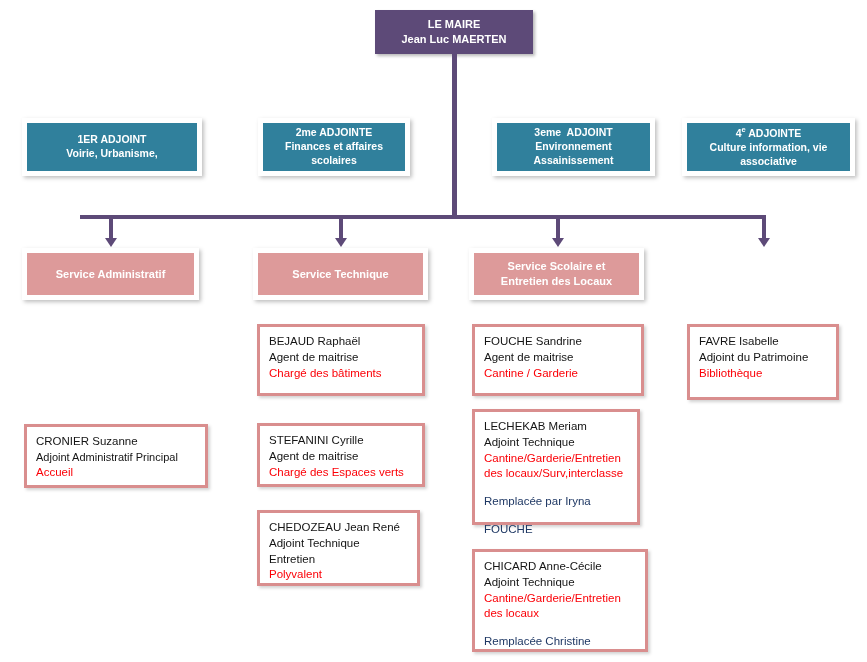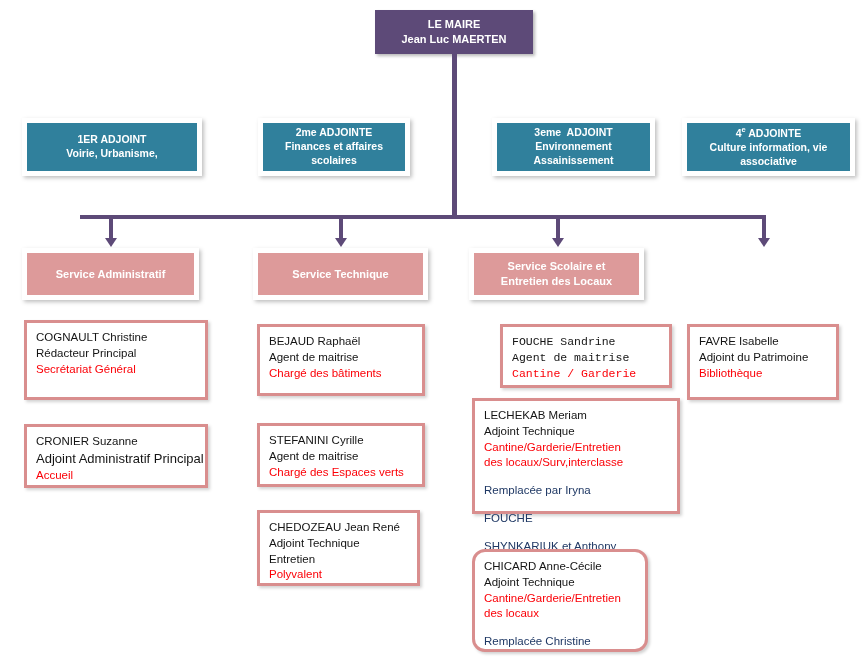--- a/index.html
+++ b/index.html
@@ -193,29 +193,24 @@
   <div class="service-wrap" style="left:253px; top:248px; width:175px; height:52px;">
     <div class="service">Service Technique</div>
   </div>
 
   <div class="service-wrap" style="left:469px; top:248px; width:175px; height:52px;">
     <div class="service">Service Scolaire et
 Entretien des Locaux</div>
   </div>
 
 
-  <div class="card" style="left:24px; top:320px; width:184px; height:80px;">
-    <div class="line">COGNAULT Christine</div>
-    <div class="line">Rédacteur Principal</div>
-    <div class="line red">Secrétariat Général</div>
-  </div>
 
   <div class="card" style="left:24px; top:424px; width:184px; height:64px;">
     <div class="line">CRONIER Suzanne</div>
-    <div class="line" style="font-size:13px;text-align:right;">Adjoint  Administratif  Principal</div>
+    <div class="line" style="font-size:11px;">Adjoint  Administratif  Principal</div>
     <div class="line red">Accueil</div>
   </div>
 
   <div class="card" style="left:257px; top:324px; width:168px; height:72px;">
     <div class="line">BEJAUD  Raphaël</div>
     <div class="line">Agent de maitrise</div>
     <div class="line red">Chargé des bâtiments</div>
   </div>
 
   <div class="card" style="left:257px; top:423px; width:168px; height:64px;">
@@ -224,37 +219,37 @@
     <div class="line red">Chargé des Espaces verts</div>
   </div>
 
   <div class="card" style="left:257px; top:510px; width:163px; height:76px;">
     <div class="line">CHEDOZEAU Jean René</div>
     <div class="line">Adjoint Technique</div>
     <div class="line">Entretien</div>
     <div class="line red">Polyvalent</div>
   </div>
 
-  <div class="card" style="left:500px; top:324px; width:172px; height:64px;font-family:Liberation Mono, monospace;">
+  <div class="card" style="left:472px; top:324px; width:172px; height:72px;">
     <div class="line">FOUCHE Sandrine</div>
     <div class="line">Agent de maitrise</div>
     <div class="line red">Cantine / Garderie</div>
   </div>
 
-  <div class="card" style="left:472px; top:398px; width:208px; height:116px;">
+  <div class="card" style="left:472px; top:409px; width:168px; height:116px;">
     <div class="line">LECHEKAB Meriam</div>
     <div class="line">Adjoint Technique</div>
     <div class="line red">Cantine/Garderie/Entretien</div>
     <div class="line red">des locaux/Surv,interclasse</div>
     <div class="line navy">Remplacée par Iryna</div>
     <div class="line navy">FOUCHE</div>
     <div class="line navy">SHYNKARIUK et Anthony</div>
   </div>
 
-  <div class="card" style="left:472px; top:549px; width:176px; height:103px;border-radius:13px;">
+  <div class="card" style="left:472px; top:549px; width:176px; height:103px;">
     <div class="line">CHICARD Anne-Cécile</div>
     <div class="line">Adjoint Technique</div>
     <div class="line red">Cantine/Garderie/Entretien</div>
     <div class="line red">des locaux</div>
     <div class="line navy">Remplacée Christine</div>
     <div class="line navy">TROUILLON</div>
   </div>
 
   <div class="card" style="left:687px; top:324px; width:152px; height:76px;">
     <div class="line">FAVRE Isabelle</div>

